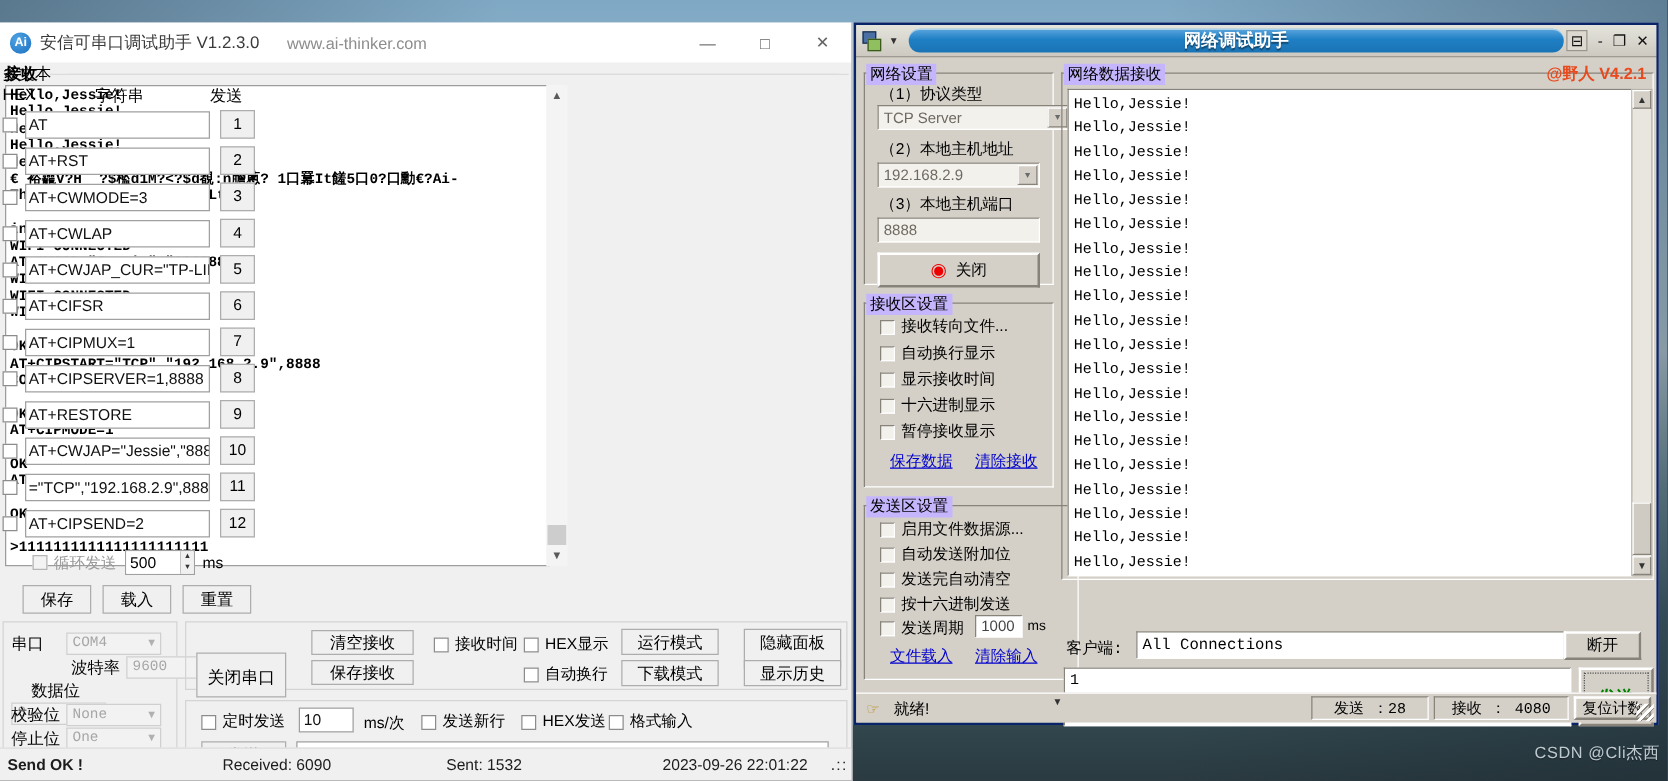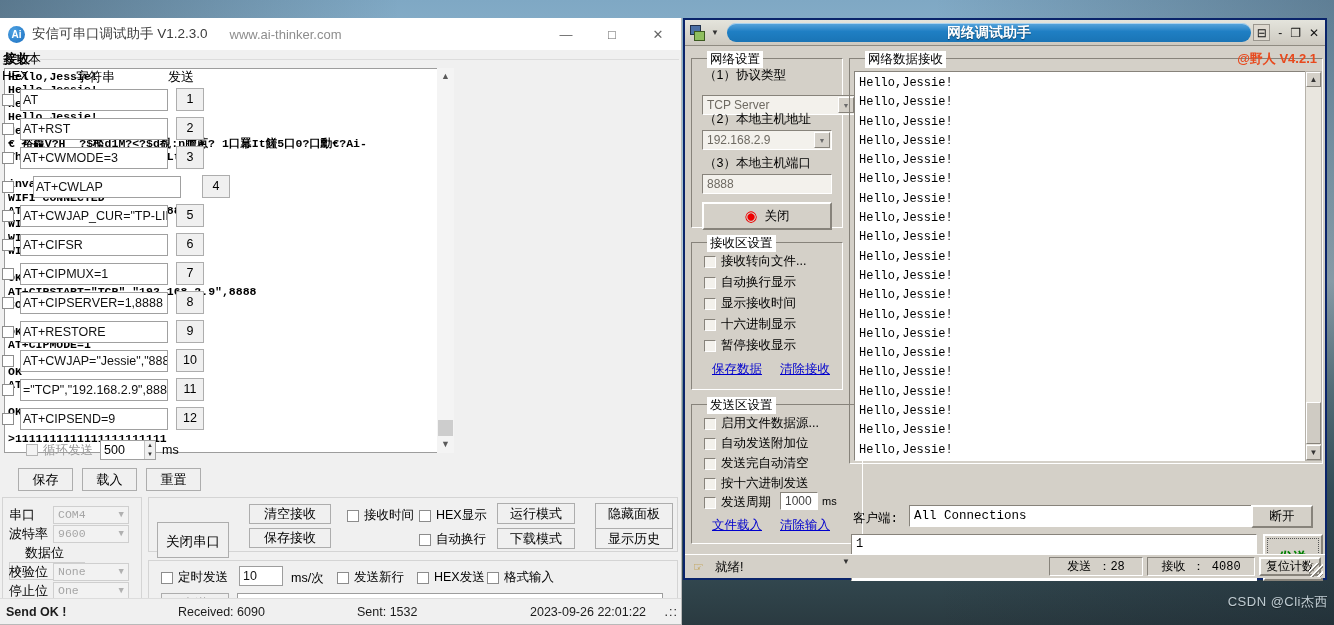--- a/index.html
+++ b/index.html
@@ -166,21 +166,21 @@
        display:flex;align-items:center;justify-content:center;}
 
   .rw-body{position:relative;height:510px;background:#d4d0c8;}
 
   .rgrp{position:absolute;border:1px solid #fff;border-top-color:#87837b;border-left-color:#87837b;
         box-sizing:border-box;}
   .rgrp::before{
     content:"";position:absolute;left:-1px;top:-1px;right:-1px;bottom:-1px;
     border:1px solid #87837b;border-top-color:#fff;border-left-color:#fff;z-index:-1;
   }
-  .rgrp-lbl{position:absolute;top:-8px;left:15px;background:#ffffff;padding:0 3px;font-size:12.5px;color:#000;}
+  .rgrp-lbl{position:absolute;top:-8px;left:1px;background:#c4b5fd;padding:0 3px;font-size:12.5px;color:#000;}
 
   .r-lbl{position:absolute;font-size:12.5px;color:#000;}
   .r-field{
     position:absolute;box-sizing:border-box;background:#f3f1ec;
     border:1px solid #87837b;border-right-color:#fff;border-bottom-color:#fff;
     font-size:12px;color:#6e6a62;padding-left:4px;line-height:18px;height:20px;
   }
   .r-field.white{background:#fff;color:#444;}
   .r-arrow{position:absolute;right:1px;top:1px;width:16px;height:16px;background:#d4d0c8;
            border:1px solid #fff;border-right-color:#87837b;border-bottom-color:#87837b;
@@ -320,21 +320,21 @@
           <div class="mt-row" style="top: 67px;">
             <span class="mt-cb"></span>
             <span class="mt-inp">AT+RST</span>
             <span class="mt-btn">2</span>
           </div>
           <div class="mt-row" style="top: 96px;">
             <span class="mt-cb"></span>
             <span class="mt-inp">AT+CWMODE=3</span>
             <span class="mt-btn">3</span>
           </div>
-          <div class="mt-row" style="top: 125px; gap: 13px;">
+          <div class="mt-row" style="top: 125px;">
             <span class="mt-cb"></span>
             <span class="mt-inp">AT+CWLAP</span>
             <span class="mt-btn">4</span>
           </div>
           <div class="mt-row" style="top: 154px;">
             <span class="mt-cb"></span>
             <span class="mt-inp">AT+CWJAP_CUR="TP-LIN</span>
             <span class="mt-btn">5</span>
           </div>
           <div class="mt-row" style="top: 183px;">
@@ -362,21 +362,21 @@
             <span class="mt-inp">AT+CWJAP="Jessie","8888</span>
             <span class="mt-btn">10</span>
           </div>
           <div class="mt-row" style="top: 328px;">
             <span class="mt-cb"></span>
             <span class="mt-inp">="TCP","192.168.2.9",8888</span>
             <span class="mt-btn">11</span>
           </div>
           <div class="mt-row" style="top: 357px;">
             <span class="mt-cb"></span>
-            <span class="mt-inp">AT+CIPSEND=9</span>
+            <span class="mt-inp">AT+CIPSEND=2</span>
             <span class="mt-btn">12</span>
           </div>
         </div>
 
       <div class="mt-foot">
         <div class="loop-row">
           <span class="loop-cb"></span>
           <span class="loop-lbl">循环发送</span>
           <span class="spin">
             <input value="500" style="">
@@ -394,21 +394,21 @@
         </div>
       </div>
     </div>
 
     <div class="grp" id="cfgGrp">
       <div id="cfgRows">
           <div class="cfg-row" style="top: 8px;">
             <span class="cfg-lbl">串口</span>
             <span class="cfg-sel"><span>COM4</span><span class="cv">▼</span></span>
           </div>
-          <div class="cfg-row" style="top: 27px;">
+          <div class="cfg-row" style="top: 27px; margin-left: 48px;">
             <span class="cfg-lbl">波特率</span>
             <span class="cfg-sel"><span>9600</span><span class="cv">▼</span></span>
           </div>
           <div class="cfg-row" style="top: 46px; flex-direction: column;">
             <span class="cfg-lbl">数据位</span>
             <span class="cfg-sel"><span>8</span><span class="cv">▼</span></span>
           </div>
           <div class="cfg-row" style="top: 65px;">
             <span class="cfg-lbl">校验位</span>
             <span class="cfg-sel"><span>None</span><span class="cv">▼</span></span>
@@ -497,21 +497,21 @@
       <div>❐</div>
       <div>✕</div>
     </div>
   </div>
 
   <div class="rw-body">
 
     <div class="rgrp" style="left:6px;top:12px;width:152px;height:170px">
       <span class="rgrp-lbl">网络设置</span>
       <div class="r-lbl" style="left:12px;top:8px">（1）协议类型</div>
-      <div class="r-field" style="left:10px;top:36px;width:154px">
+      <div class="r-field" style="left:10px;top:25px;width:154px">
         <span>TCP Server</span>
         <span class="r-arrow">▼</span>
       </div>
       <div class="r-lbl" style="left:12px;top:52px">（2）本地主机地址</div>
       <div class="r-field" style="left:10px;top:71px;width:130px">
         <span>192.168.2.9</span>
         <span class="r-arrow">▼</span>
       </div>
       <div class="r-lbl" style="left:12px;top:96px">（3）本地主机端口</div>
       <div class="r-field" style="left:10px;top:115px;width:130px">8888</div>

